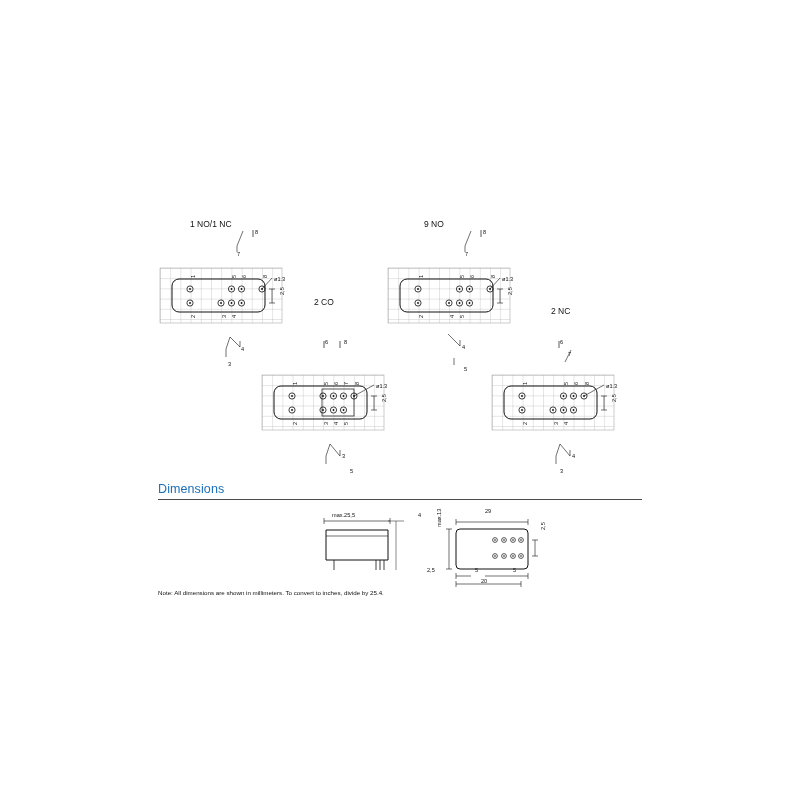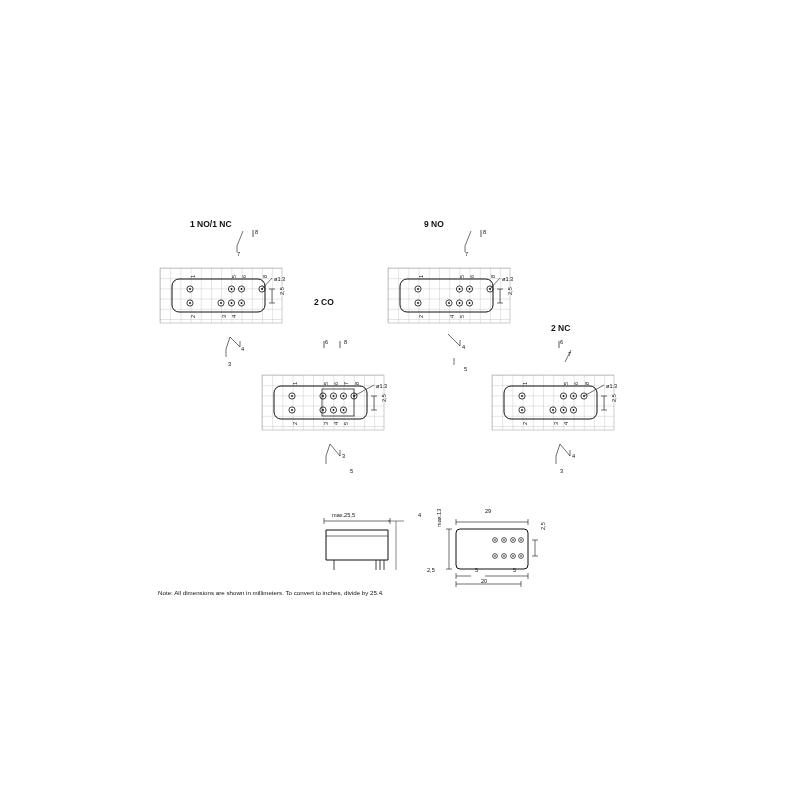--- a/index.html
+++ b/index.html
@@ -37,21 +37,21 @@
     height: 1px;
     background: #4a4a4a;
   }
   #sec-footprints { top: 192px; }
   #sec-dimensions { top: 482px; }
 
   
   .lbl {
     position: absolute;
     font-size: 8.5px;
-    font-weight: bold;
+    font-weight: normal;
     color: #111;
     white-space: nowrap;
   }
   .tiny {
     position: absolute;
     font-size: 5.6px;
     color: #111;
     white-space: nowrap;
   }
   .tiny.rot {
@@ -275,21 +275,21 @@
   <div class="drawing" style="left:318px; top:442px;">
     <svg width="45" height="35" viewBox="0 0 45 35">
       <path d="M12 2 L22 14" stroke="#111" stroke-width="0.6" fill="none"></path>
       <path d="M12 2 L8 14 L8 22" stroke="#111" stroke-width="0.6" fill="none"></path>
       <path d="M22 14 L22 8" stroke="#111" stroke-width="0.6" fill="none"></path>
     </svg>
   </div>
   <div class="tiny" style="left:342px; top:453px;">3</div>
   <div class="tiny" style="left:350px; top:468px;">5</div>
 
-  <div class="lbl" style="left:551px; top:323px;">2 NC</div>
+  <div class="lbl" style="left:551px; top:306px;">2 NC</div>
 
   <div class="drawing" style="left:492px; top:375px;">
     <svg width="130" height="60" viewBox="0 0 130 60">
       <defs>
         <pattern id="g4" width="10.2" height="10.2" patternUnits="userSpaceOnUse">
           <path d="M10.2 0 L0 0 L0 10.2" fill="none" stroke="#9a9a9a" stroke-width="0.5"></path>
         </pattern>
       </defs>
       <rect x="0" y="0" width="122" height="55" fill="url(#g4)" stroke="#9a9a9a" stroke-width="0.5"></rect>
       <rect x="12" y="11" width="93" height="33" rx="7" ry="7" fill="none" stroke="#111" stroke-width="1"></rect>
@@ -338,20 +338,24 @@
   <div class="drawing" style="left:548px; top:442px;">
     <svg width="45" height="35" viewBox="0 0 45 35">
       <path d="M12 2 L22 14" stroke="#111" stroke-width="0.6" fill="none"></path>
       <path d="M12 2 L8 14 L8 22" stroke="#111" stroke-width="0.6" fill="none"></path>
       <path d="M22 14 L22 8" stroke="#111" stroke-width="0.6" fill="none"></path>
     </svg>
   </div>
   <div class="tiny" style="left:572px; top:453px;">4</div>
   <div class="tiny" style="left:560px; top:468px;">3</div>
 
+  <div class="section-head" id="sec-dimensions">
+    <span>Dimensions</span>
+    <span class="rule"></span>
+  </div>
 
   <div class="drawing" style="left:318px; top:512px;">
     <svg width="105" height="78" viewBox="0 0 105 78">
 
       <path d="M6 9 L72 9" stroke="#111" stroke-width="0.6"></path>
       <path d="M6 6 L6 12 M72 6 L72 12" stroke="#111" stroke-width="0.6"></path>
 
       <path d="M8 18 L70 18 L70 48 L8 48 Z" fill="none" stroke="#111" stroke-width="1"></path>
       <path d="M8 24 L70 24" stroke="#111" stroke-width="0.6"></path>
 

